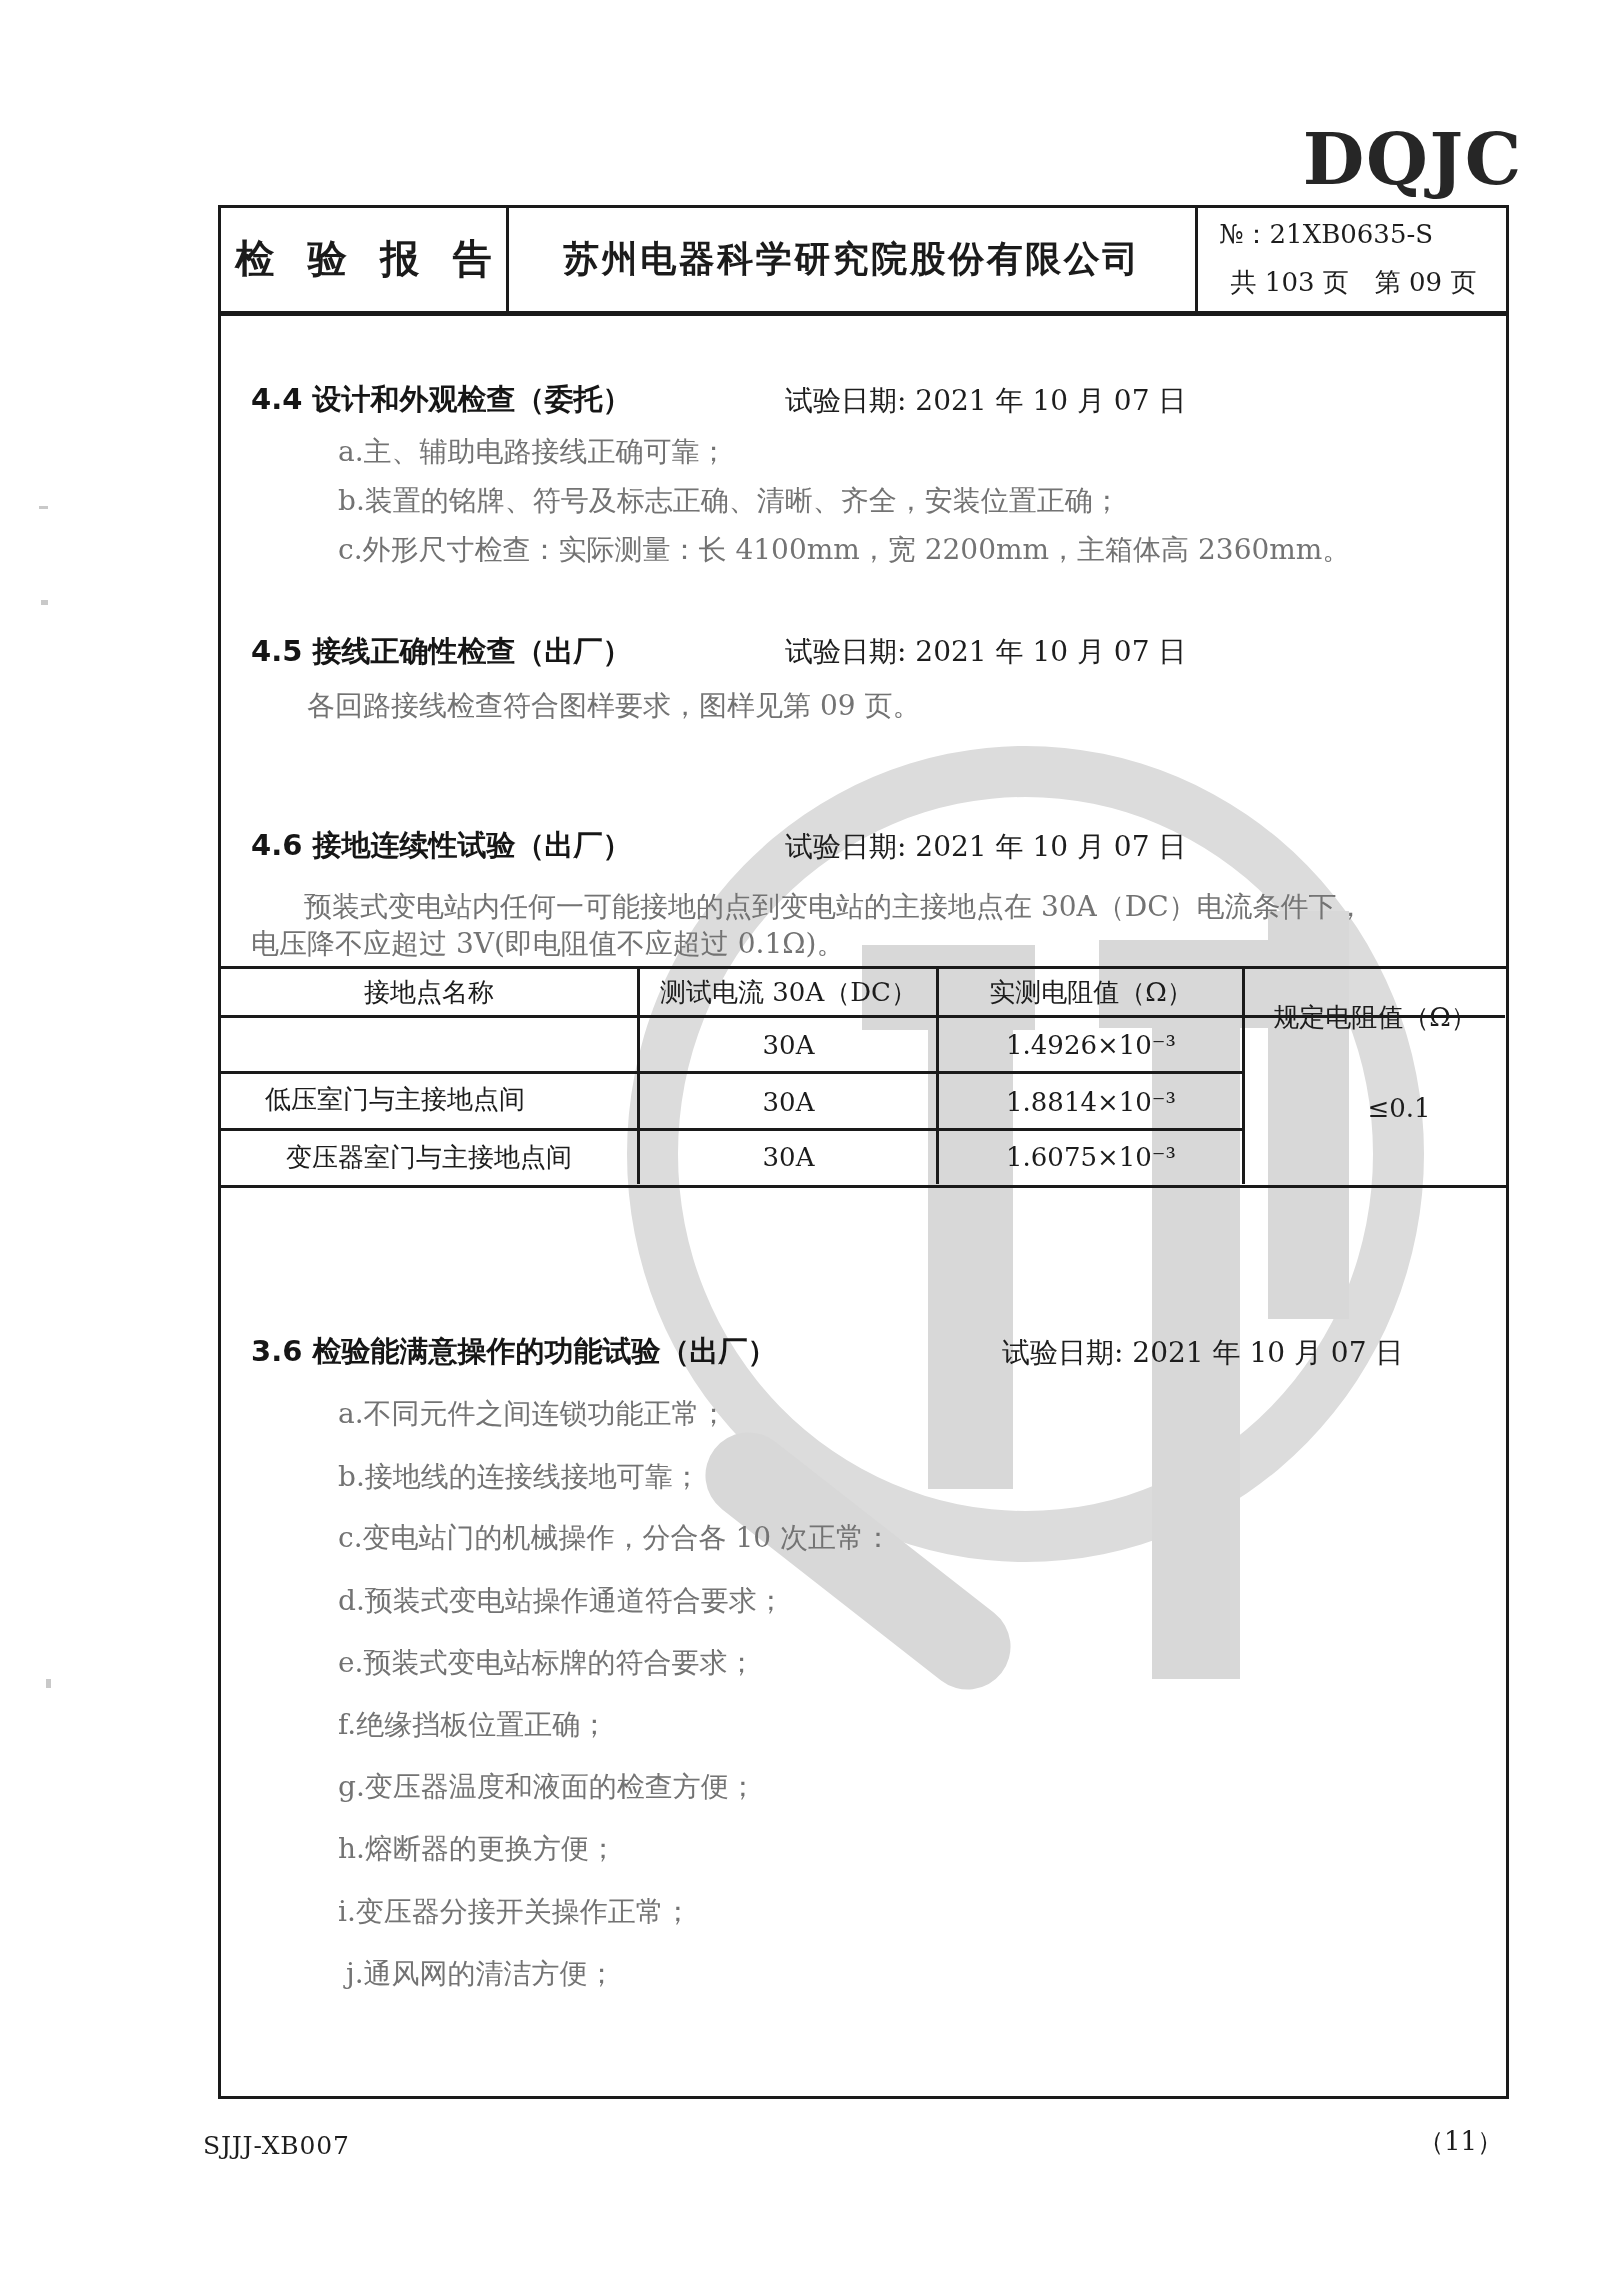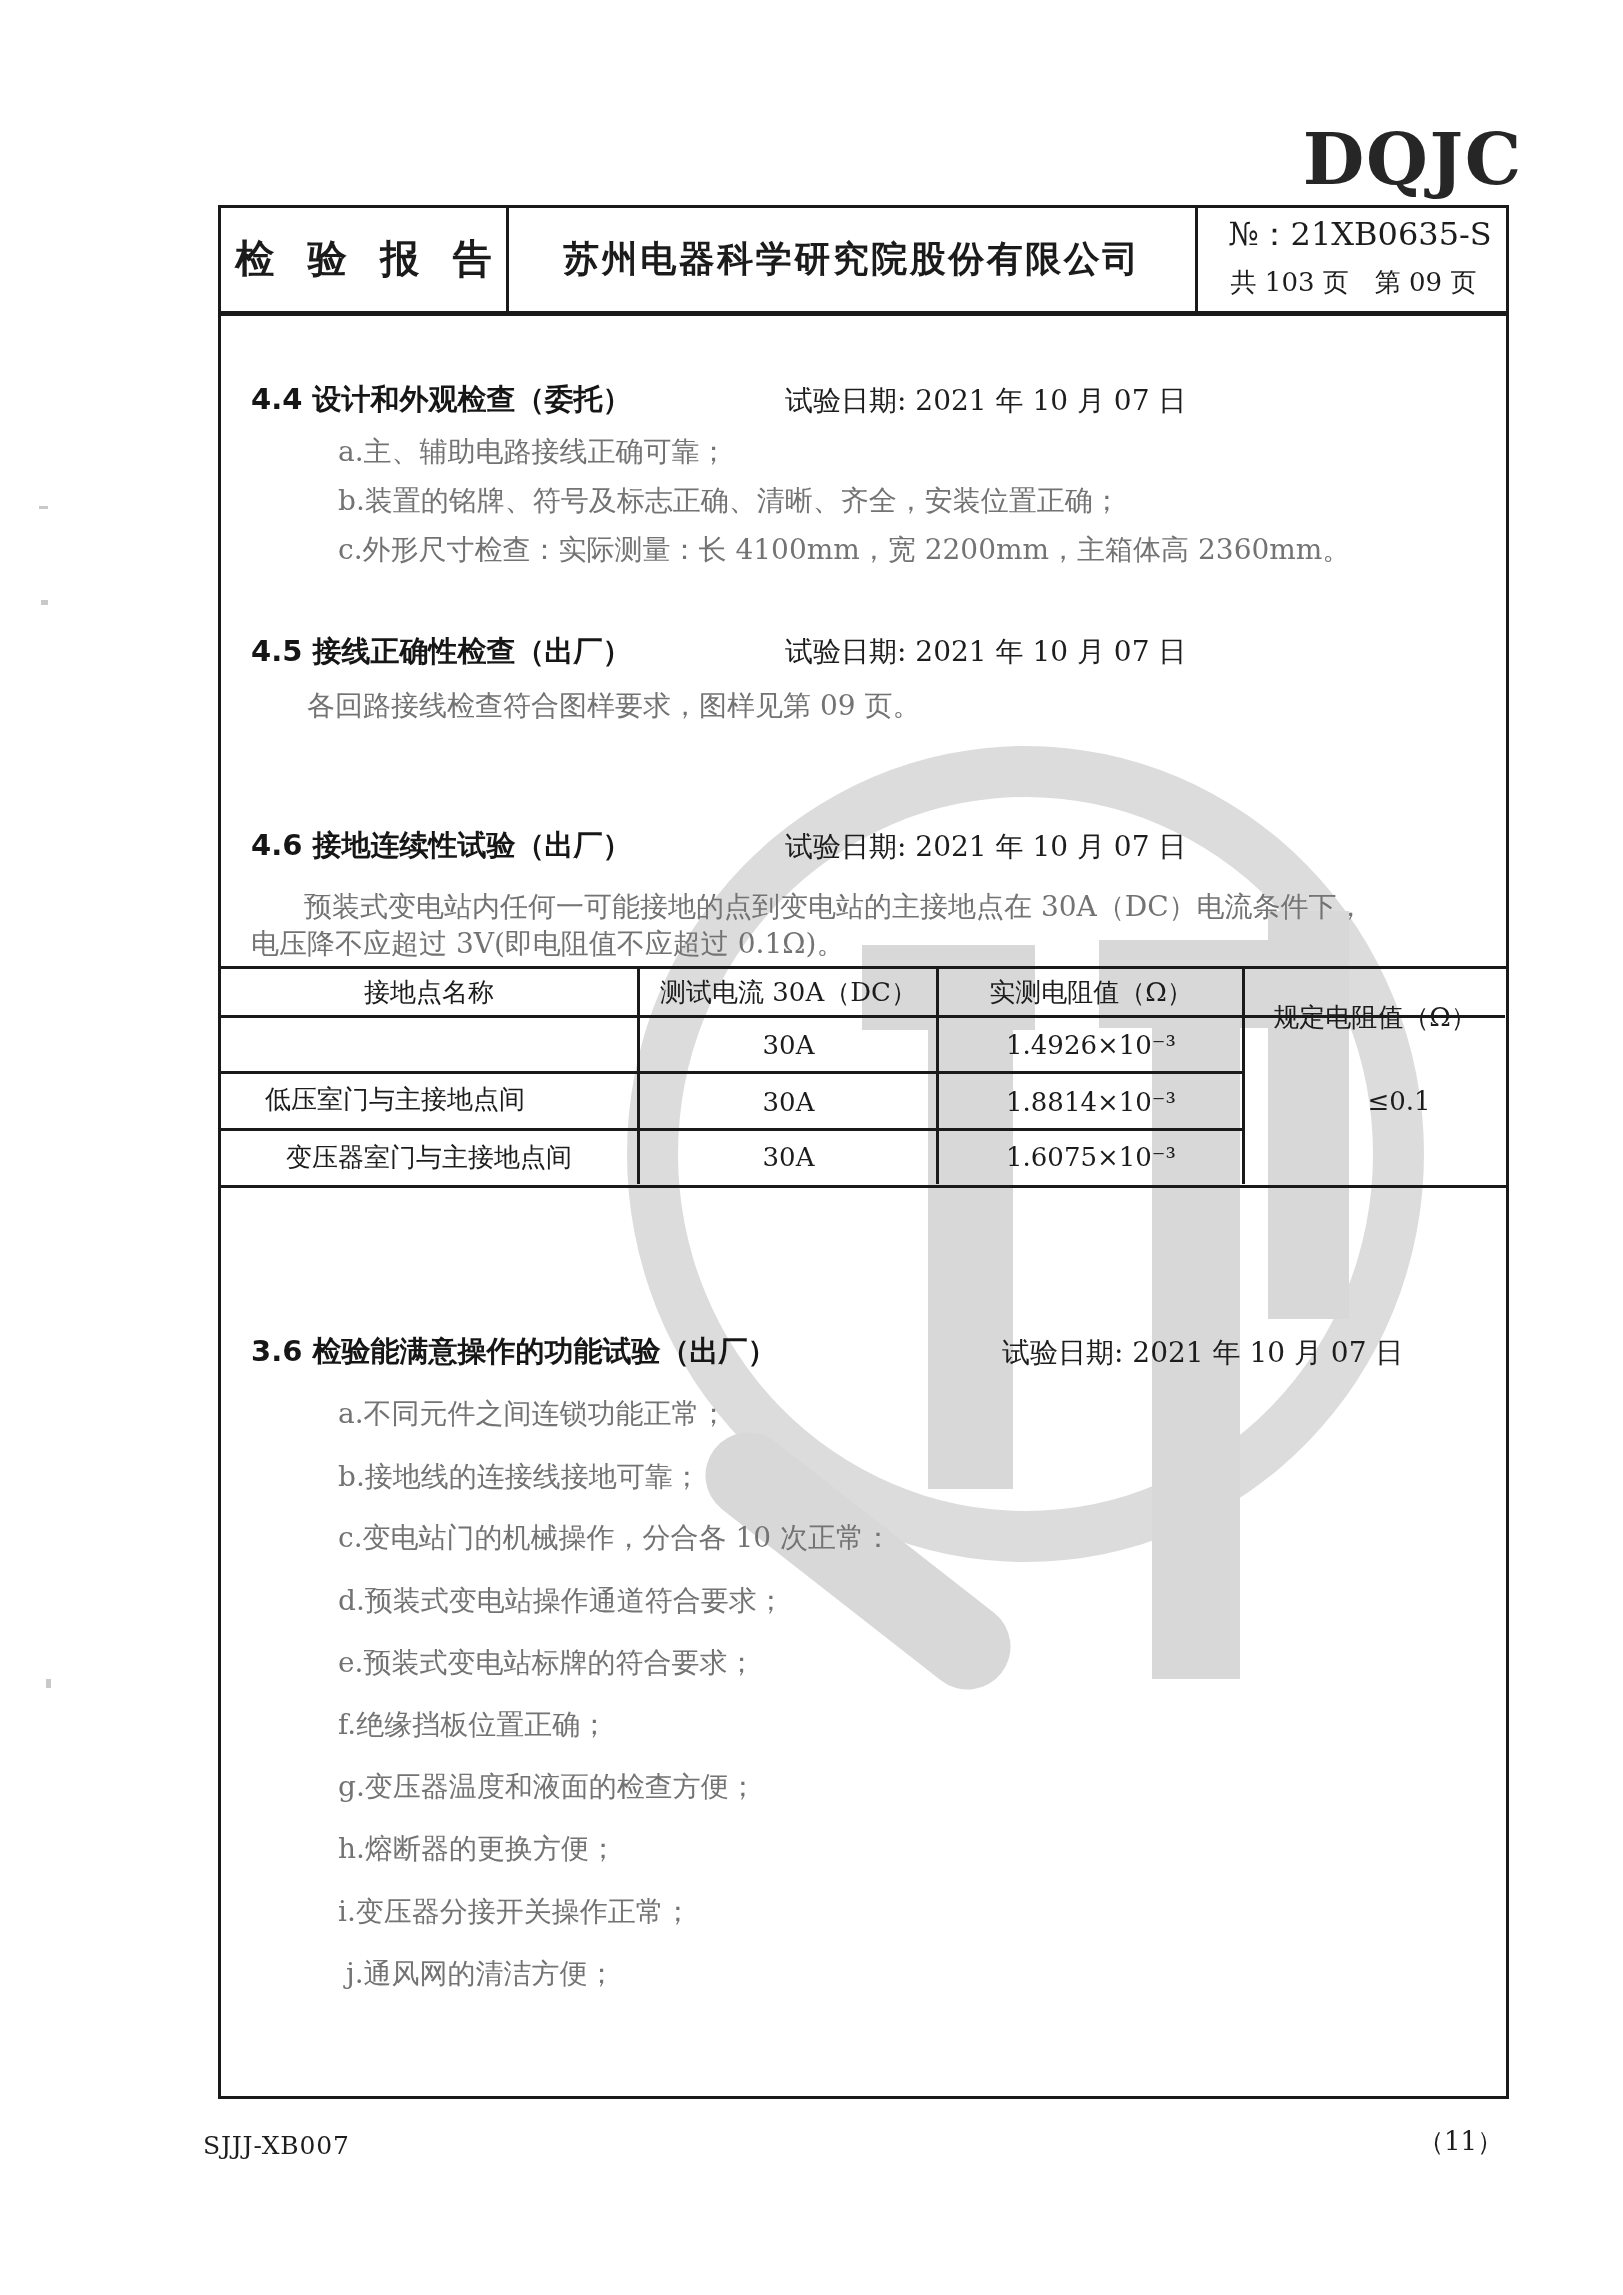--- a/index.html
+++ b/index.html
@@ -34,21 +34,21 @@
     font-family:"DejaVu Serif","Liberation Serif",serif; color:#262626;
   }
   .hdr-outer { left:218px; top:205px; width:1291px; height:111px;
     border:3.4px solid #1a1a1a; border-bottom-width:5px; z-index:3; background:transparent; }
   .hdr-vsep { top:205px; width:3.4px; height:111px; background:#1a1a1a; z-index:4; }
   .hdr-cell { z-index:4; display:flex; align-items:center; justify-content:center; }
   .report-title { left:218px; top:205px; width:291px; height:108px;
     font-size:39px; letter-spacing:10px; padding-left:10px; color:#1b1b1b; }
   .company { left:509px; top:205px; width:686px; height:108px;
     font-size:36px; letter-spacing:2.5px; color:#1b1b1b; }
-  .no-line   { left:1232px; top:215px; width:256px; height:39px; font-size:32px; }
+  .no-line   { left:1198px; top:215px; width:256px; height:39px; font-size:26px; }
   .pages-line{ left:1198px; top:264px; width:311px; height:37px; font-size:26px; }
 
   
   .content-box { left:218px; top:315px; width:1291px; height:1784px;
     border:3.4px solid #1a1a1a; border-top:none; z-index:2; background:transparent; }
 
   .heading { font-size:29px; z-index:3; color:#161616; }
   .date    { font-size:28px; z-index:3; color:#1d1d1d; }
   .bodyline{ font-size:28px; z-index:3; color:#737373; }
 
@@ -129,21 +129,21 @@
   <div class="tcell" style="left:718px;top:49px;width:304px;height:53px;">1.4926×10⁻³</div>
 
   <div class="tcell" style="left:0;top:104px;width:348px;height:53px;">低压室门与主接地点间</div>
   <div class="tcell" style="left:419px;top:106px;width:297px;height:53px;">30A</div>
   <div class="tcell" style="left:718px;top:106px;width:304px;height:53px;">1.8814×10⁻³</div>
 
   <div class="tcell" style="left:0;top:162px;width:416px;height:52px;">变压器室门与主接地点间</div>
   <div class="tcell" style="left:419px;top:162px;width:297px;height:52px;">30A</div>
   <div class="tcell" style="left:718px;top:162px;width:304px;height:52px;">1.6075×10⁻³</div>
 
-  <div class="tcell" style="left:1024px;top:49px;width:308px;height:166px;">≤0.1</div>
+  <div class="tcell" style="left:1024px;top:56px;width:308px;height:166px;">≤0.1</div>
 </div>
 
 <div class="abs heading hei nowrap" style="left:251px;top:1332px;">3.6 检验能满意操作的功能试验（出厂）</div>
 <div class="abs date nowrap" style="left:1002px;top:1334px;">试验日期: 2021 年 10 月 07 日</div>
 <div class="abs bodyline nowrap" style="left:338px;top:1395px;">a.不同元件之间连锁功能正常；</div>
 <div class="abs bodyline nowrap" style="left:338px;top:1458px;">b.接地线的连接线接地可靠；</div>
 <div class="abs bodyline nowrap" style="left:338px;top:1519px;">c.变电站门的机械操作，分合各 10 次正常：</div>
 <div class="abs bodyline nowrap" style="left:338px;top:1582px;">d.预装式变电站操作通道符合要求；</div>
 <div class="abs bodyline nowrap" style="left:338px;top:1644px;">e.预装式变电站标牌的符合要求；</div>
 <div class="abs bodyline nowrap" style="left:338px;top:1706px;">f.绝缘挡板位置正确；</div>

